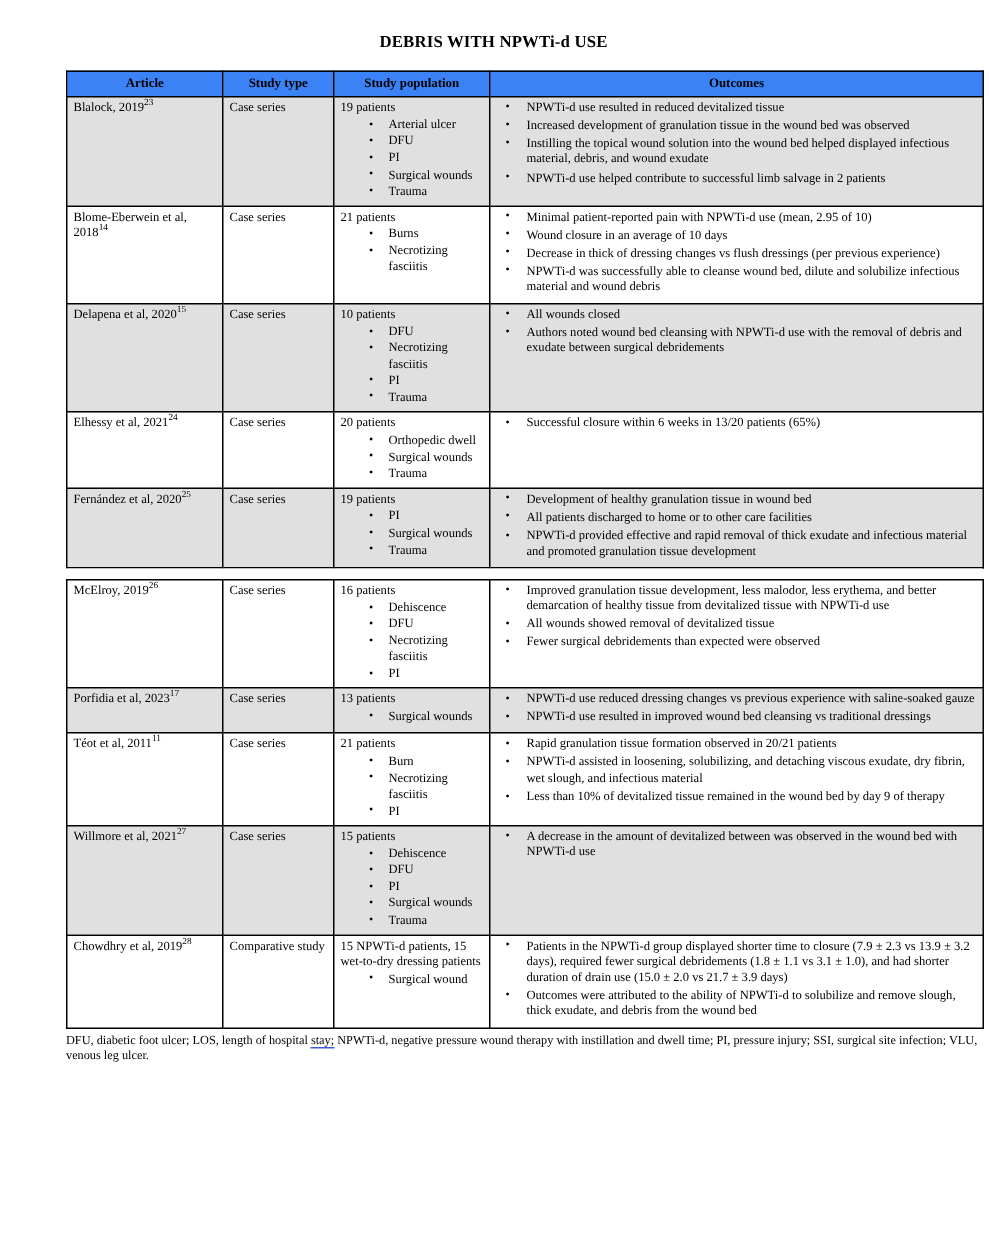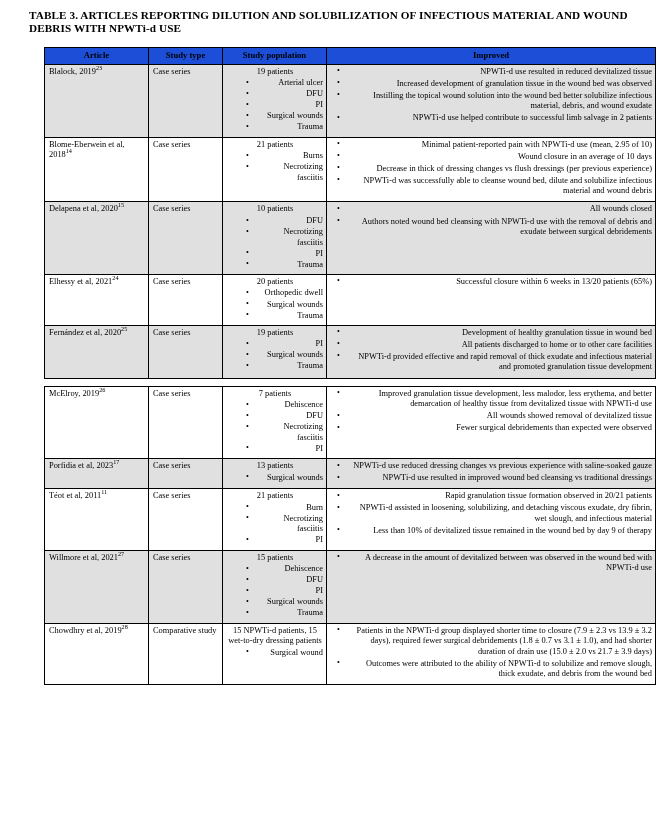--- a/index.html
+++ b/index.html
@@ -25,20 +25,22 @@
   
   .doc-title {
     font-weight: bold;
     font-size: 11.2px;
     line-height: 1.15;
     letter-spacing: 0.1px;
     padding: 9px 30px 0 29px;
   }
   .doc-title .line2 {
     display: block;
+    margin-top: 13px;
+    text-align: center;
   }
 
   
   .tbl-wrap {
     margin: 12px 4px 0 44px;
     width: 611px;
   }
   table.t {
     border-collapse: collapse;
     table-layout: fixed;
@@ -50,38 +52,37 @@
     border: 0.9px solid #000000;
     vertical-align: top;
     padding: 2px 3px 3px 4px;
     box-sizing: border-box;
   }
   table.t th {
     text-align: center;
     font-weight: bold;
     font-size: 8.6px;
     padding: 2px 3px 3px 3px;
-    background: #1d4ed8;
+    background: #3b82f6;
   }
   col.c-article  { width: 104px; }
   col.c-type     { width: 74px; }
   col.c-pop      { width: 104px; }
   col.c-out      { width: 329px; }
 
   tr.shade td { background: #e0e0e0; }
   tr.plain td { background: #ffffff; }
   .pop-lead {
-    text-align: center;
+    text-align: left;
     margin: 0 0 1px 0;
   }
   ul.bl {
     list-style: none;
     margin: 0;
     padding: 0;
-    text-align: right;
   }
   ul.bl > li {
     position: relative;
     padding-left: 16px;
     margin: 0 0 0.5px 0;
   }
   ul.bl > li::before {
     content: "\2022";
     position: absolute;
     left: 4px;
@@ -128,60 +129,59 @@
     border-bottom: 1.2px solid #3b5bdb;
     text-decoration: none;
   }
 </style>
 </head>
 <body>
 
 <div class="page">
 
   <div class="doc-title">
-    <span>TABLE 3. ARTICLES REPORTING DILUTION AND SOLUBILIZATION OF INFECTIOUS MATERIAL AND WOUND</span>
     <span class="line2">DEBRIS WITH NPWTi-d USE</span>
   </div>
 
   <div class="tbl-wrap">
 
     <table class="t">
       <colgroup>
         <col class="c-article">
           <col class="c-type">
           <col class="c-pop">
           <col class="c-out">
       </colgroup>
       <thead>
         <tr>
           <th>Article</th>
           <th>Study type</th>
           <th>Study population</th>
-          <th>Improved</th>
+          <th>Outcomes</th>
         </tr>
       </thead>
       <tbody>
           <tr class="shade">
             <td><span>Blalock, 2019</span><sup>23</sup></td>
             <td>Case series</td>
             <td class="pop">
               <div class="pop-lead">19 patients</div>
               <ul class="bl">
                 <li>Arterial ulcer</li>
                 <li>DFU</li>
                 <li>PI</li>
                 <li>Surgical wounds</li>
                 <li>Trauma</li>
               </ul>
             </td>
             <td class="out">
               <ul class="bl">
                 <li>NPWTi-d use resulted in reduced devitalized tissue</li>
                 <li>Increased development of granulation tissue in the wound bed was observed</li>
-                <li>Instilling the topical wound solution into the wound bed better solubilize infectious material, debris, and wound exudate</li>
+                <li>Instilling the topical wound solution into the wound bed helped displayed infectious material, debris, and wound exudate</li>
                 <li>NPWTi-d use helped contribute to successful limb salvage in 2 patients</li>
               </ul>
             </td>
           </tr>
           <tr class="plain">
             <td><span>Blome-Eberwein et al, 2018</span><sup>14</sup></td>
             <td>Case series</td>
             <td class="pop">
               <div class="pop-lead">21 patients</div>
               <ul class="bl">
@@ -263,21 +263,21 @@
         <col class="c-article">
           <col class="c-type">
           <col class="c-pop">
           <col class="c-out">
       </colgroup>
       <tbody>
           <tr class="plain">
             <td><span>McElroy, 2019</span><sup>26</sup></td>
             <td>Case series</td>
             <td class="pop">
-              <div class="pop-lead">7 patients</div>
+              <div class="pop-lead">16 patients</div>
               <ul class="bl">
                 <li>Dehiscence</li>
                 <li>DFU</li>
                 <li>Necrotizing fasciitis</li>
                 <li>PI</li>
               </ul>
             </td>
             <td class="out">
               <ul class="bl">
                 <li>Improved granulation tissue development, less malodor, less erythema, and better demarcation of healthy tissue from devitalized tissue with NPWTi-d use</li>
@@ -344,24 +344,27 @@
             <td><span>Chowdhry et al, 2019</span><sup>28</sup></td>
             <td>Comparative study</td>
             <td class="pop">
               <div class="pop-lead">15 NPWTi-d patients, 15 wet-to-dry dressing patients</div>
               <ul class="bl">
                 <li>Surgical wound</li>
               </ul>
             </td>
             <td class="out">
               <ul class="bl">
-                <li>Patients in the NPWTi-d group displayed shorter time to closure (7.9 ± 2.3 vs 13.9 ± 3.2 days), required fewer surgical debridements (1.8 ± 0.7 vs 3.1 ± 1.0), and had shorter duration of drain use (15.0 ± 2.0 vs 21.7 ± 3.9 days)</li>
+                <li>Patients in the NPWTi-d group displayed shorter time to closure (7.9 ± 2.3 vs 13.9 ± 3.2 days), required fewer surgical debridements (1.8 ± 1.1 vs 3.1 ± 1.0), and had shorter duration of drain use (15.0 ± 2.0 vs 21.7 ± 3.9 days)</li>
                 <li>Outcomes were attributed to the ability of NPWTi-d to solubilize and remove slough, thick exudate, and debris from the wound bed</li>
               </ul>
             </td>
           </tr>
         </tbody>
     </table>
 
   </div>
 
+  <div class="footnote">
+    <span>DFU, diabetic foot ulcer; LOS, length of hospital </span><span class="spellcheck">stay;</span><span> NPWTi-d, negative pressure wound therapy with instillation and dwell time; PI, pressure injury; SSI, surgical site infection; VLU, venous leg ulcer.</span>
+  </div>
 
 </div>
 
 </body></html>

